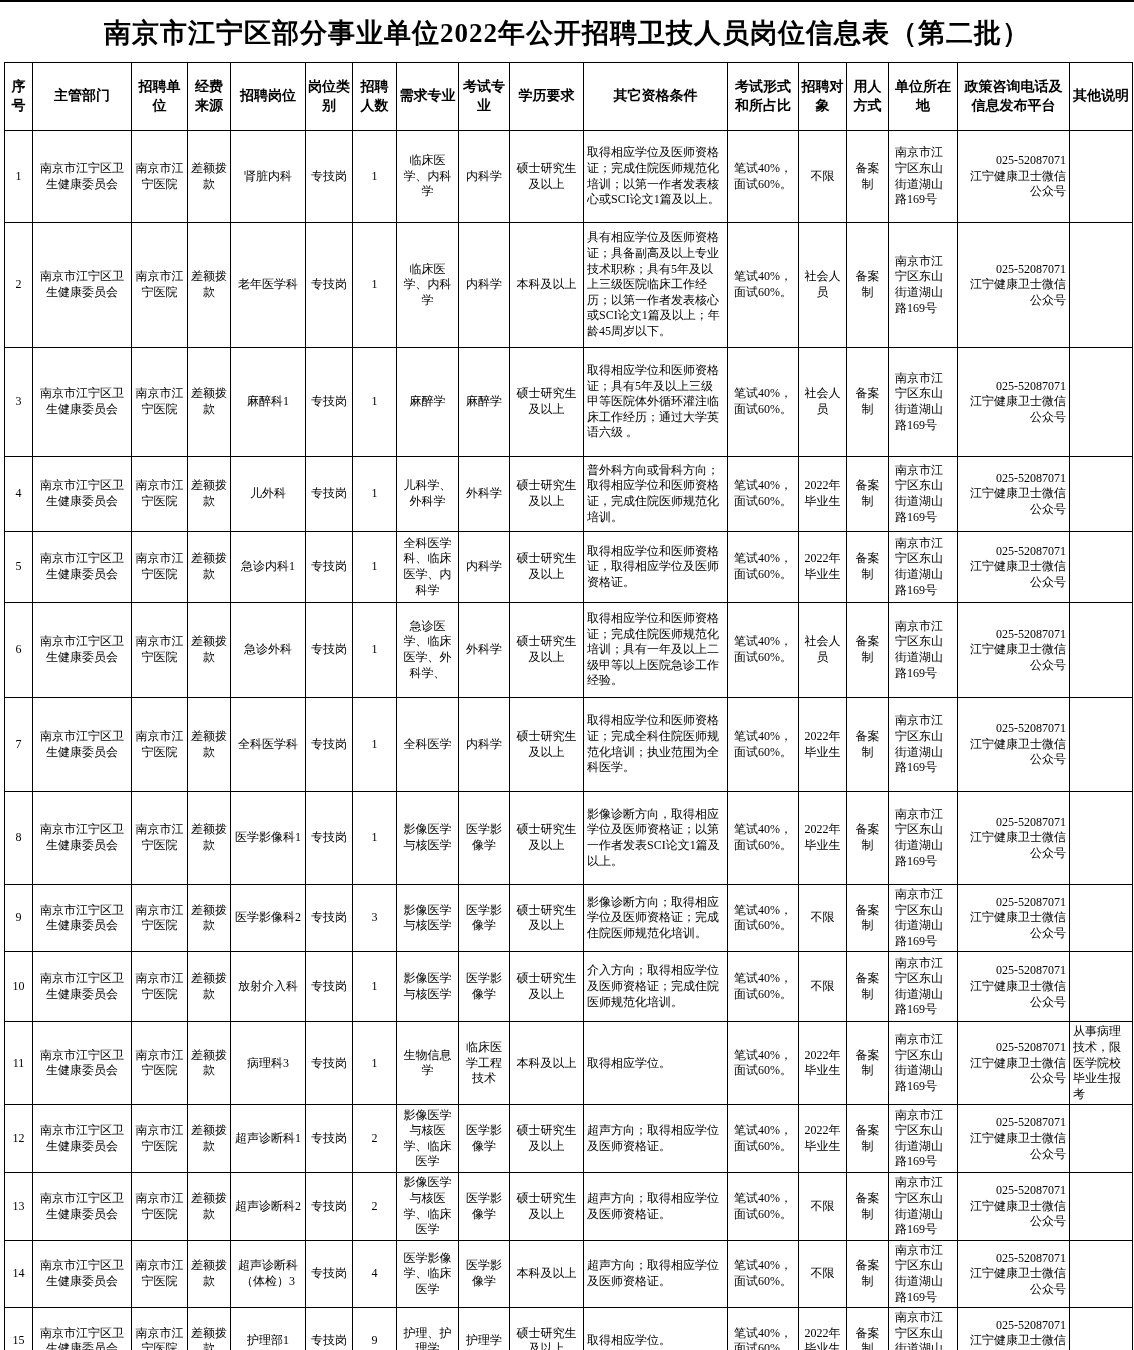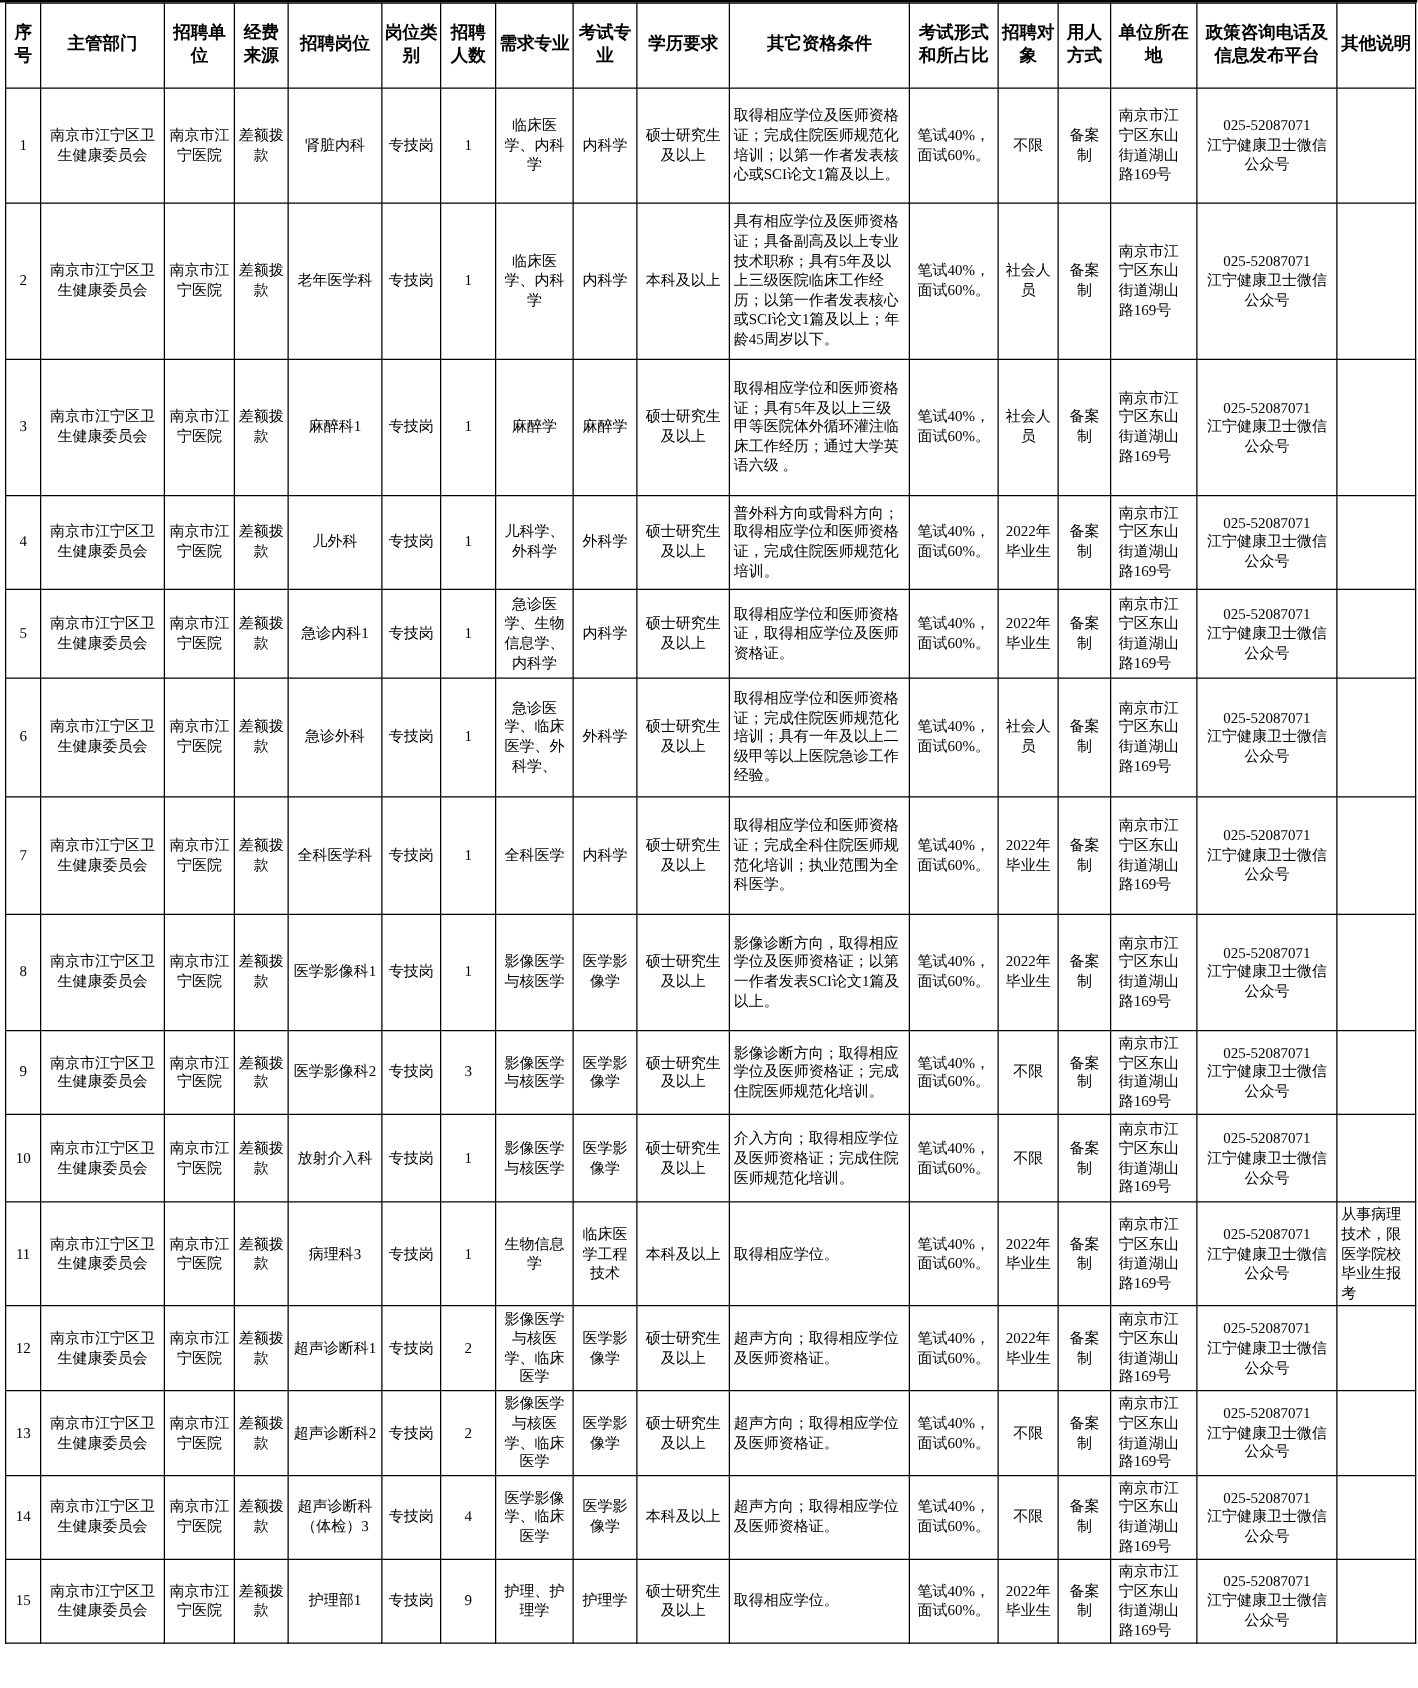--- a/index.html
+++ b/index.html
@@ -22,27 +22,28 @@
     padding:2px 3px;
     font-size:12px; line-height:1.3;
     text-align:center; vertical-align:middle;
     word-break:break-all; overflow:hidden;
   }
   table.jobs th {
     font-size:14px; font-weight:bold; line-height:1.35;
     padding:2px 2px;
   }
   table.jobs td.align-left { text-align:left;margin-top:40px; }
-  table.jobs td.prewrap { white-space:pre-line; }
+  table.jobs td.prewrap { white-space:pre-line;text-align:right; }
   table.jobs td.loc { padding:2px 6px; text-align:left; }
 </style>
 </head>
 <body>
 
 <div class="sheet">
+  <div class="title">南京市江宁区部分事业单位2022年公开招聘卫技人员岗位信息表（第二批）</div>
   <table class="jobs">
     <colgroup>
         <col style="width: 28px;">
         <col style="width: 99px;">
         <col style="width: 56px;">
         <col style="width: 43px;">
         <col style="width: 75px;">
         <col style="width: 47px;">
         <col style="width: 44px;">
         <col style="width: 62px;">
@@ -159,21 +160,21 @@
           <td class="align-left"></td>
         </tr>
         <tr style="height: 71px;">
           <td>5</td>
           <td>南京市江宁区卫生健康委员会</td>
           <td>南京市江宁医院</td>
           <td>差额拨款</td>
           <td>急诊内科1</td>
           <td>专技岗</td>
           <td>1</td>
-          <td>急诊医学、生物信息学、内科学</td>
+          <td>全科医学科、临床医学、内科学</td>
           <td>内科学</td>
           <td>硕士研究生及以上</td>
           <td class="align-left">取得相应学位和医师资格证，取得相应学位及医师资格证。</td>
           <td>笔试40%，面试60%。</td>
           <td>2022年毕业生</td>
           <td>备案制</td>
           <td class="loc">南京市江宁区东山街道湖山路169号</td>
           <td class="prewrap">025-52087071
 江宁健康卫士微信公众号</td>
           <td class="align-left"></td>

